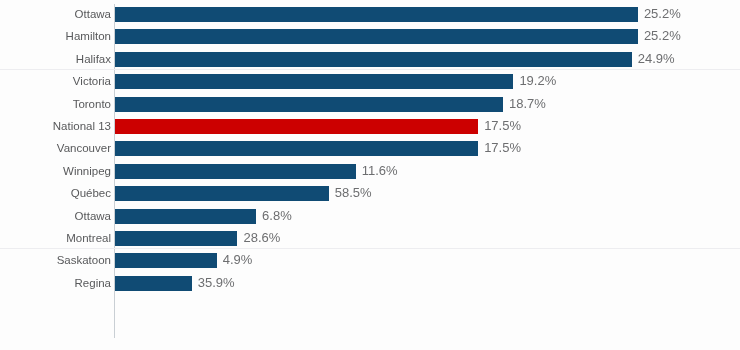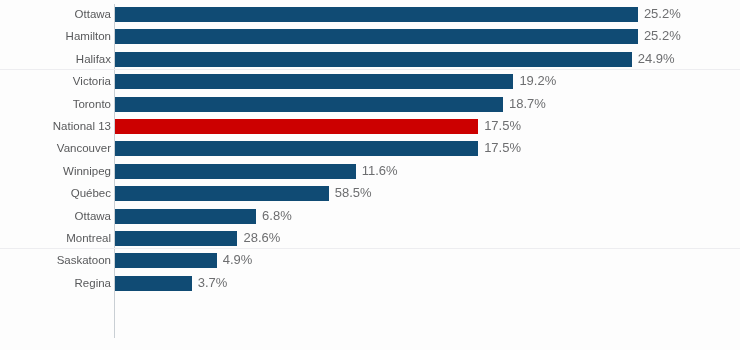--- a/index.html
+++ b/index.html
@@ -157,19 +157,19 @@
           <div class="bar-value" style="left: 243.425px;">28.6%</div>
         </div>
         <div class="row">
           <div class="row-label">Saskatoon</div>
           <div class="bar" style="width: 101.675px; background: rgb(16, 75, 116);"></div>
           <div class="bar-value" style="left: 222.675px;">4.9%</div>
         </div>
         <div class="row">
           <div class="row-label">Regina</div>
           <div class="bar" style="width: 76.775px; background: rgb(16, 75, 116);"></div>
-          <div class="bar-value" style="left: 197.775px;">3.7%</div>
+          <div class="bar-value" style="left: 197.775px;">35.9%</div>
         </div>
       </div>
   <div class="separator" style="top: 69.2px; background: rgb(237, 237, 240);"></div>
       <div class="separator" style="top: 248.4px; background: rgb(237, 237, 240);"></div>
     </div>
 </div>
 
 </body></html>

